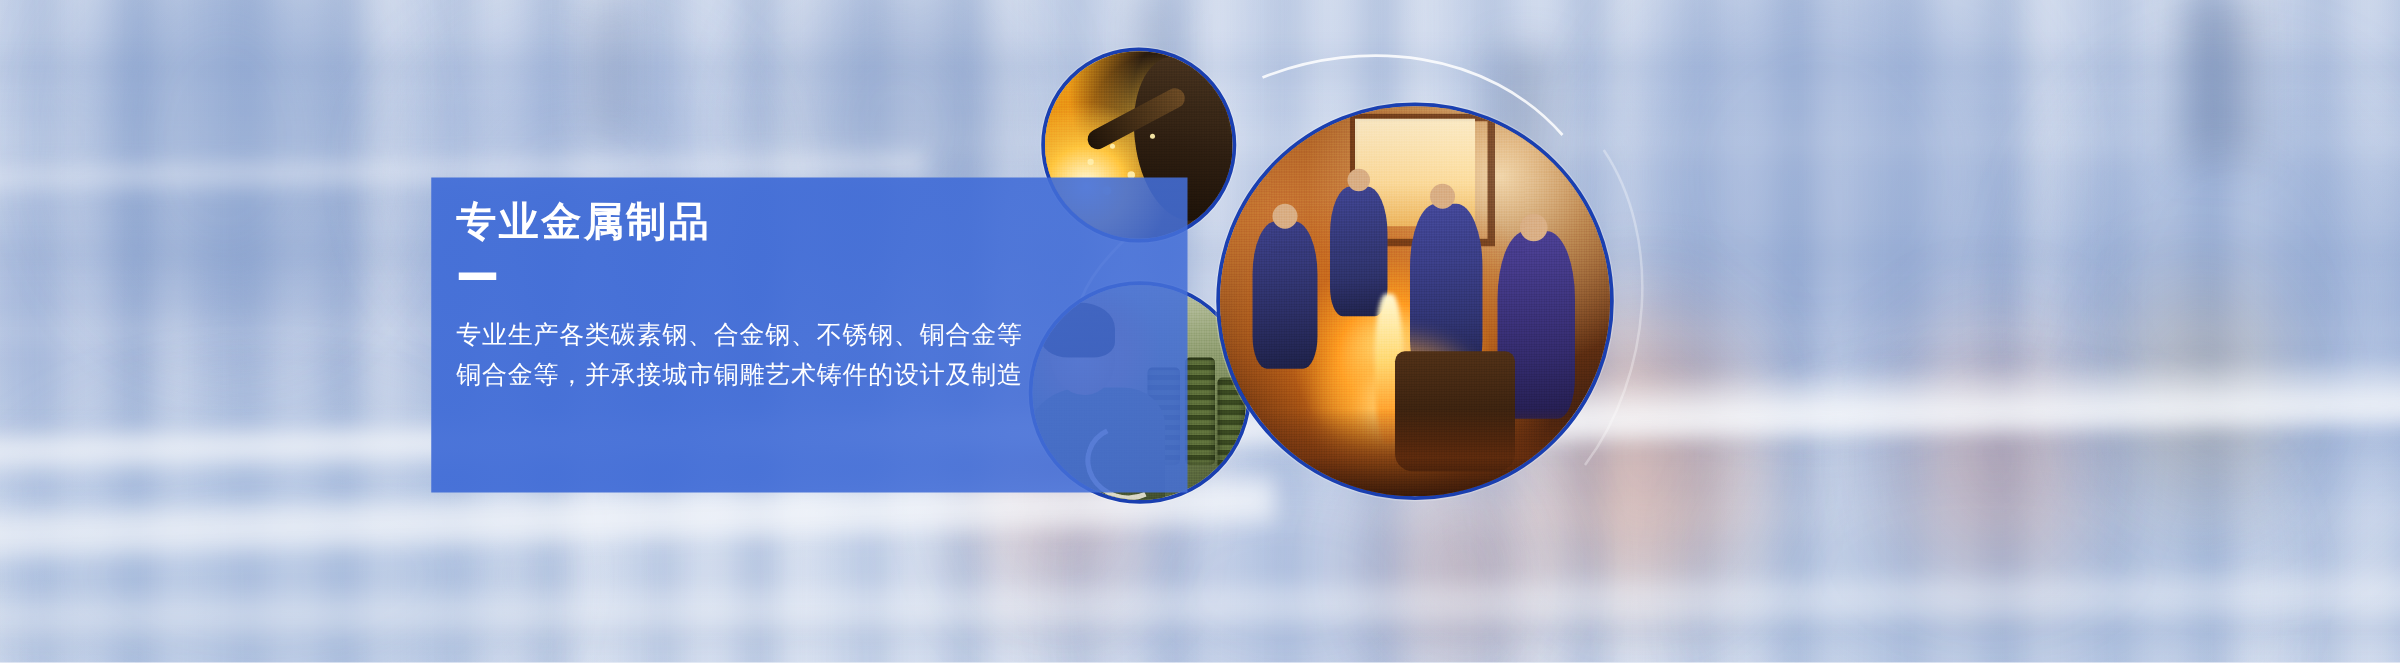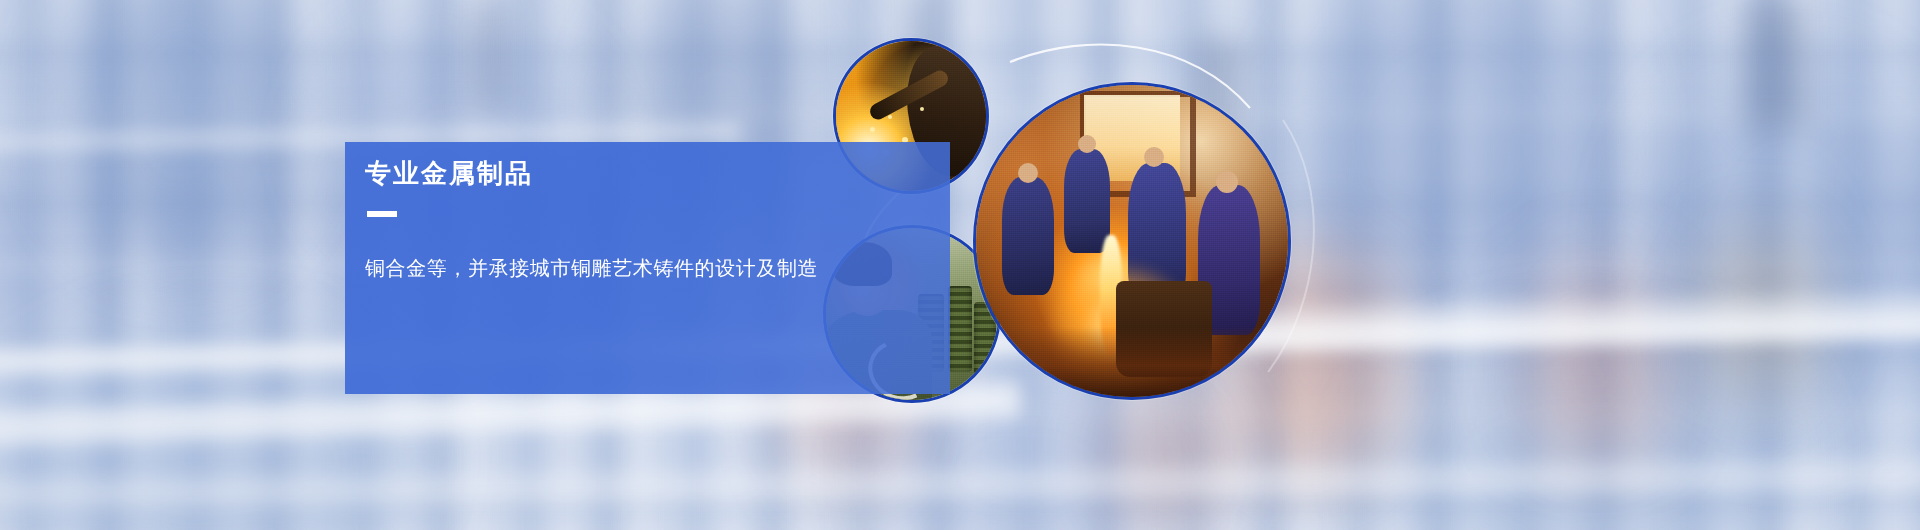--- a/index.html
+++ b/index.html
@@ -206,21 +206,21 @@
 
   
   .panel{
     position:absolute;
     left:345px;top:142px;width:605px;height:252px;
     background:linear-gradient(115deg,rgba(64,108,215,.93) 0%,rgba(62,106,214,.92) 42%,rgba(70,112,216,.86) 100%);
   }
   .panel-inner{position:absolute;left:20px;top:16px;}
   .headline{
     color:#ffffff;
-    font-size:26px;
+    font-size:32px;
     font-weight:bold;
     letter-spacing:2px;
     line-height:1.2;
     margin:0;
     white-space:nowrap;
     text-align:right;
   }
   .rule{
     width:30px;height:6px;background:#ffffff;margin:22px 0 0 2px;
   }
@@ -325,16 +325,17 @@
   </div>
 
   <div class="panel">
     <div class="panel-inner">
       <h1 class="headline">专业金属制品</h1>
       <div class="rule"></div>
     </div>
   </div>
 
   <div class="desc">
+    <div>专业生产各类碳素钢、合金钢、不锈钢、铜合金等</div>
     <div>铜合金等，并承接城市铜雕艺术铸件的设计及制造</div>
   </div>
 
 </div>
 
 </body></html>

